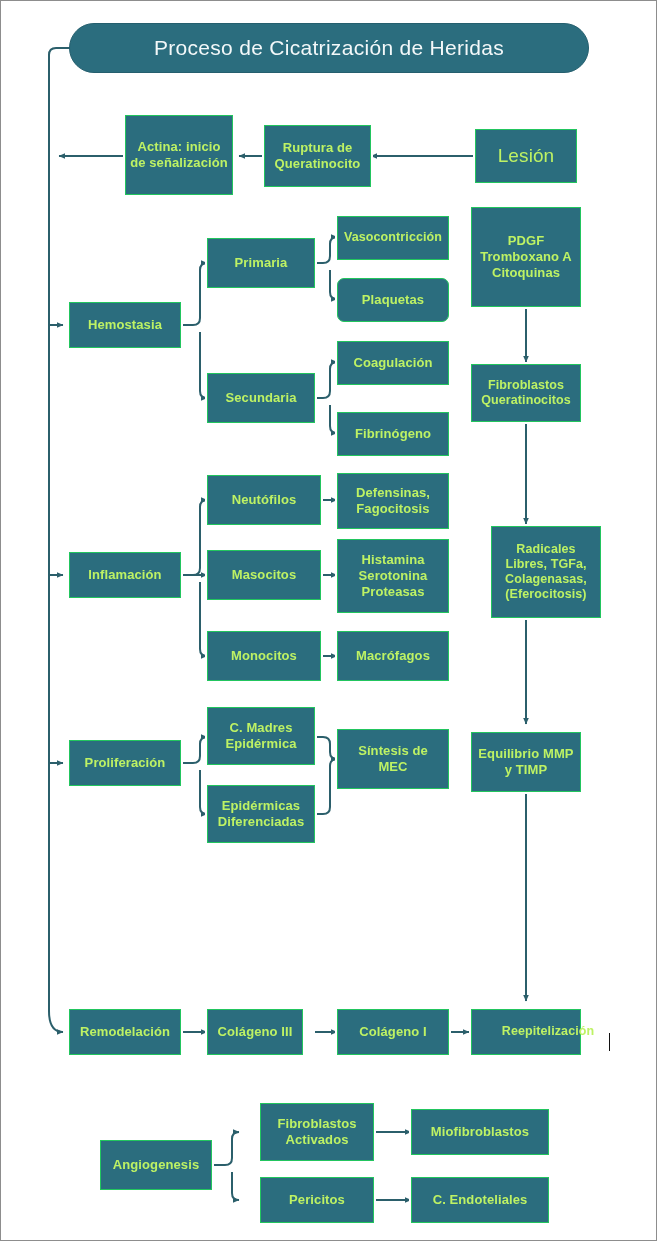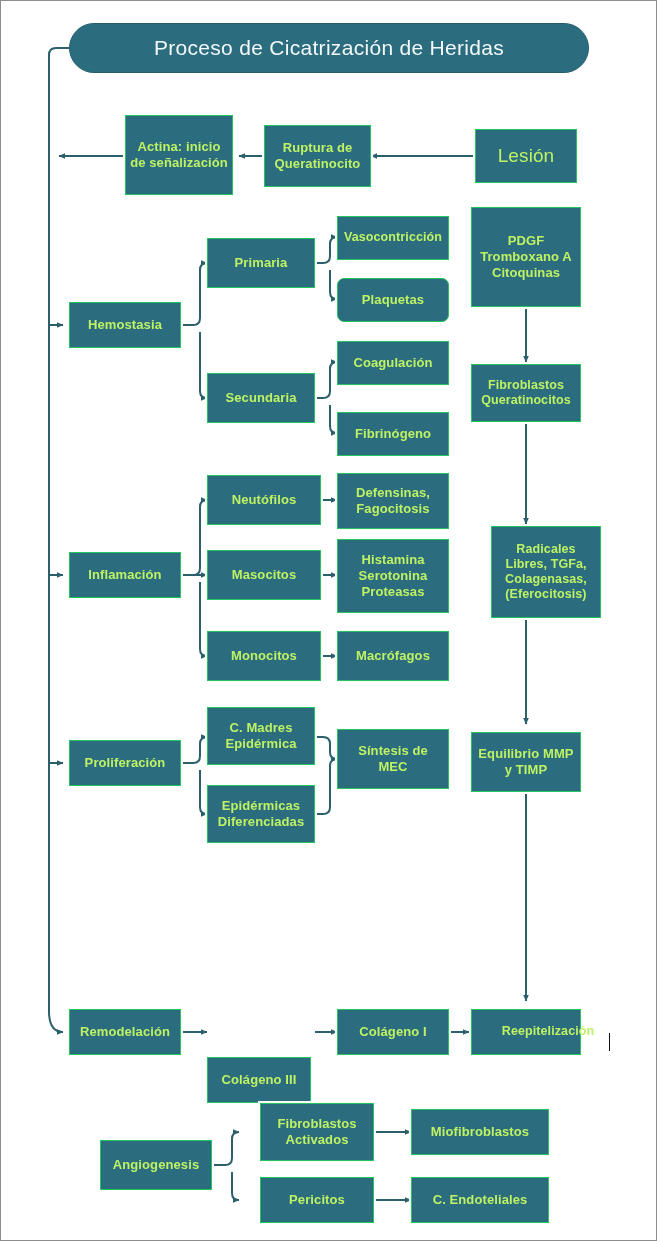--- a/index.html
+++ b/index.html
@@ -153,21 +153,21 @@
   <div class="node" style="left:206px;top:706px;width:108px;height:58px;">C. Madres Epidérmica</div>
   <div class="node" style="left:206px;top:784px;width:108px;height:58px;">Epidérmicas Diferenciadas</div>
   <div class="node" style="left:336px;top:728px;width:112px;height:60px;">Síntesis de MEC</div>
 
   <div class="node" style="left:470px;top:206px;width:110px;height:100px;">PDGF Tromboxano A Citoquinas</div>
   <div class="node small" style="left:470px;top:363px;width:110px;height:58px;">Fibroblastos Queratinocitos</div>
   <div class="node small" style="left:470px;top:525px;width:110px;height:92px;margin-left:20px;">Radicales Libres, TGFa, Colagenasas, (Eferocitosis)</div>
   <div class="node" style="left:470px;top:731px;width:110px;height:60px;">Equilibrio MMP y TIMP</div>
 
   <div class="node" style="left:68px;top:1008px;width:112px;height:46px;">Remodelación</div>
-  <div class="node" style="left:206px;top:1008px;width:104px;height:46px;margin-top:48px;">Colágeno III</div>
+  <div class="node" style="left:206px;top:1008px;width:96px;height:46px;">Colágeno III</div>
   <div class="node" style="left:336px;top:1008px;width:112px;height:46px;">Colágeno I</div>
   <div class="node small" style="left:470px;top:1008px;width:110px;height:46px;padding-left:48px;">Reepitelización</div>
 
   <div class="node" style="left:99px;top:1139px;width:112px;height:50px;">Angiogenesis</div>
   <div class="node" style="left:259px;top:1102px;width:114px;height:58px;text-align:center;">Fibroblastos Activados</div>
   <div class="node" style="left:259px;top:1176px;width:114px;height:46px;">Pericitos</div>
   <div class="node" style="left:410px;top:1108px;width:138px;height:46px;">Miofibroblastos</div>
   <div class="node" style="left:410px;top:1176px;width:138px;height:46px;">C. Endoteliales</div>
 
   <div class="caret" style="left:608px;top:1032px;height:18px;"></div>

